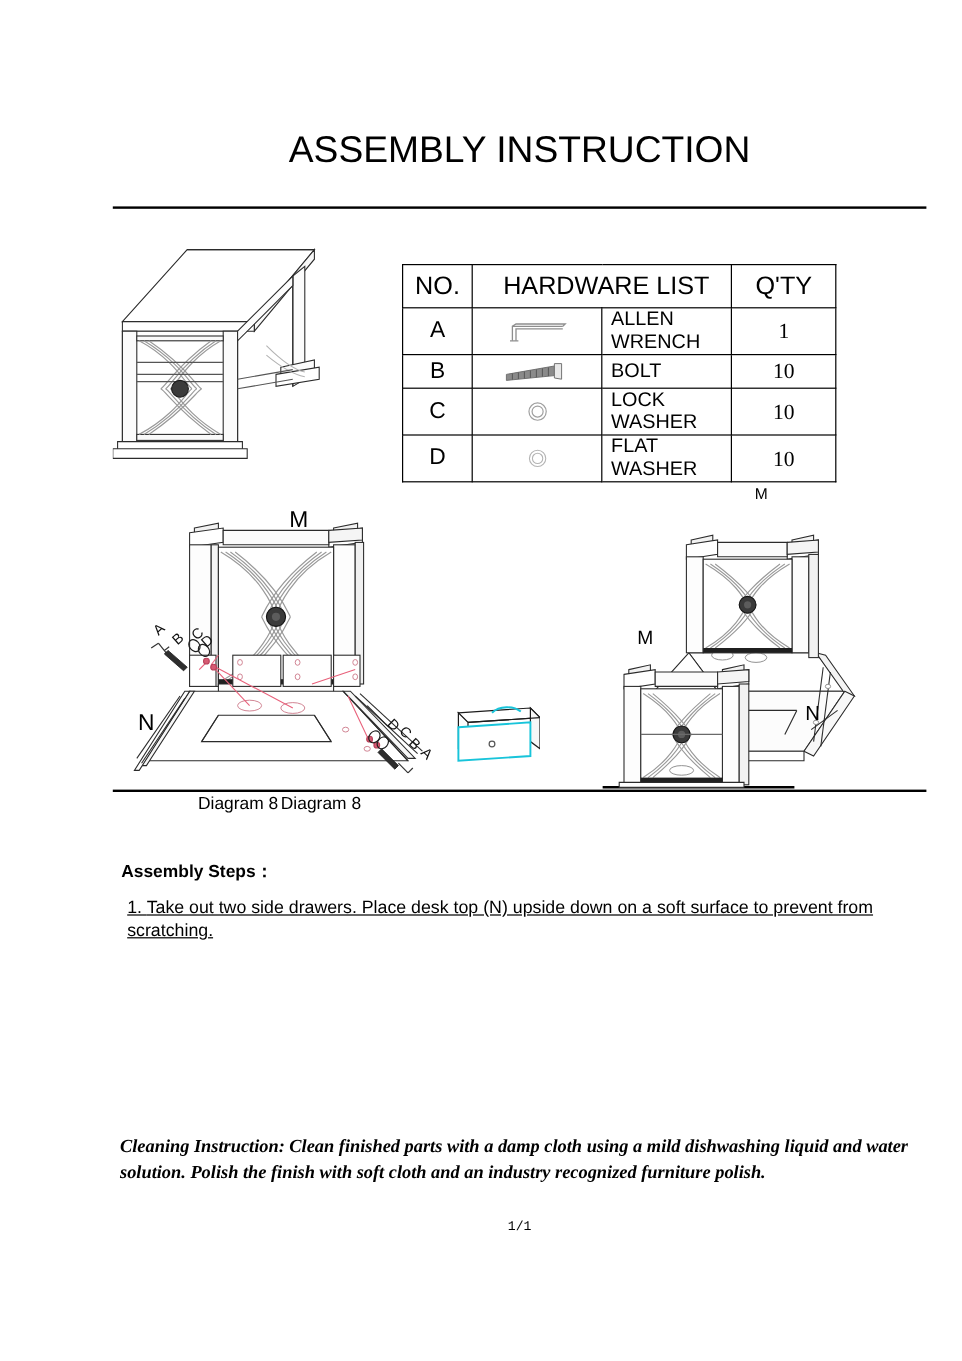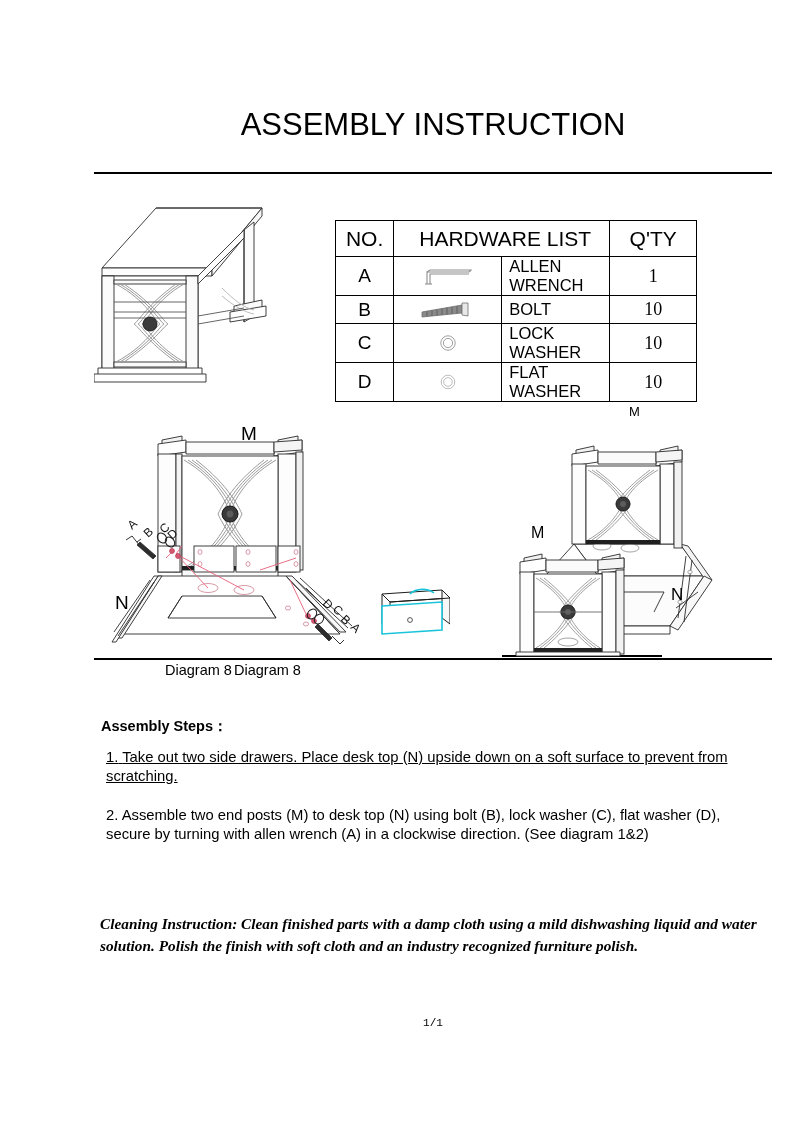--- a/index.html
+++ b/index.html
@@ -128,21 +128,21 @@
     line-height: 19px;
   }
   .step-1 { left: 74px;  top: 748px; width: 672px; text-decoration: underline; }
   .step-2 { left: 74px;  top: 806px; width: 662px; }
   .step-3 { left: 66px;  top: 858px; width: 672px; }
   .step .num { }
   .step-body { display: inline; }
 
   .cleaning {
     position: absolute;
-    left: 68px; top: 913px;
+    left: 68px; top: 945px;
     width: 660px;
     font-family: "Liberation Serif", serif;
     font-weight: bold;
     font-style: italic;
     font-size: 15.3px;
     line-height: 22px;
   }
 
   .footer {
     position: absolute;
@@ -552,22 +552,18 @@
   <div class="rule-mid"></div>
   <div class="diagram-caption cap1">Diagram 8</div>
   <div class="diagram-caption cap2">Diagram 8</div>
 
   <div class="steps-head">Assembly Steps：</div>
 
   <div class="step step-1">
     <span class="num">1.</span>
     <span class="step-body">Take out two side drawers. Place desk top (N) upside down on a soft surface to prevent from scratching.</span>
   </div>
-  <div class="step step-2">
-    <span class="num">2.</span>
-    <span class="step-body">Assemble two end posts (M) to desk top (N) using bolt (B), lock washer (C), flat washer (D), secure by turning with allen wrench (A) in a clockwise direction. (See diagram 1&amp;2)</span>
-  </div>
 
   <div class="cleaning">Cleaning Instruction: Clean finished parts with a damp cloth using a mild dishwashing liquid and water solution. Polish the finish with soft cloth and an industry recognized furniture polish.</div>
 
   <div class="footer">1/1</div>
 
 </div>
 
 </body></html>

